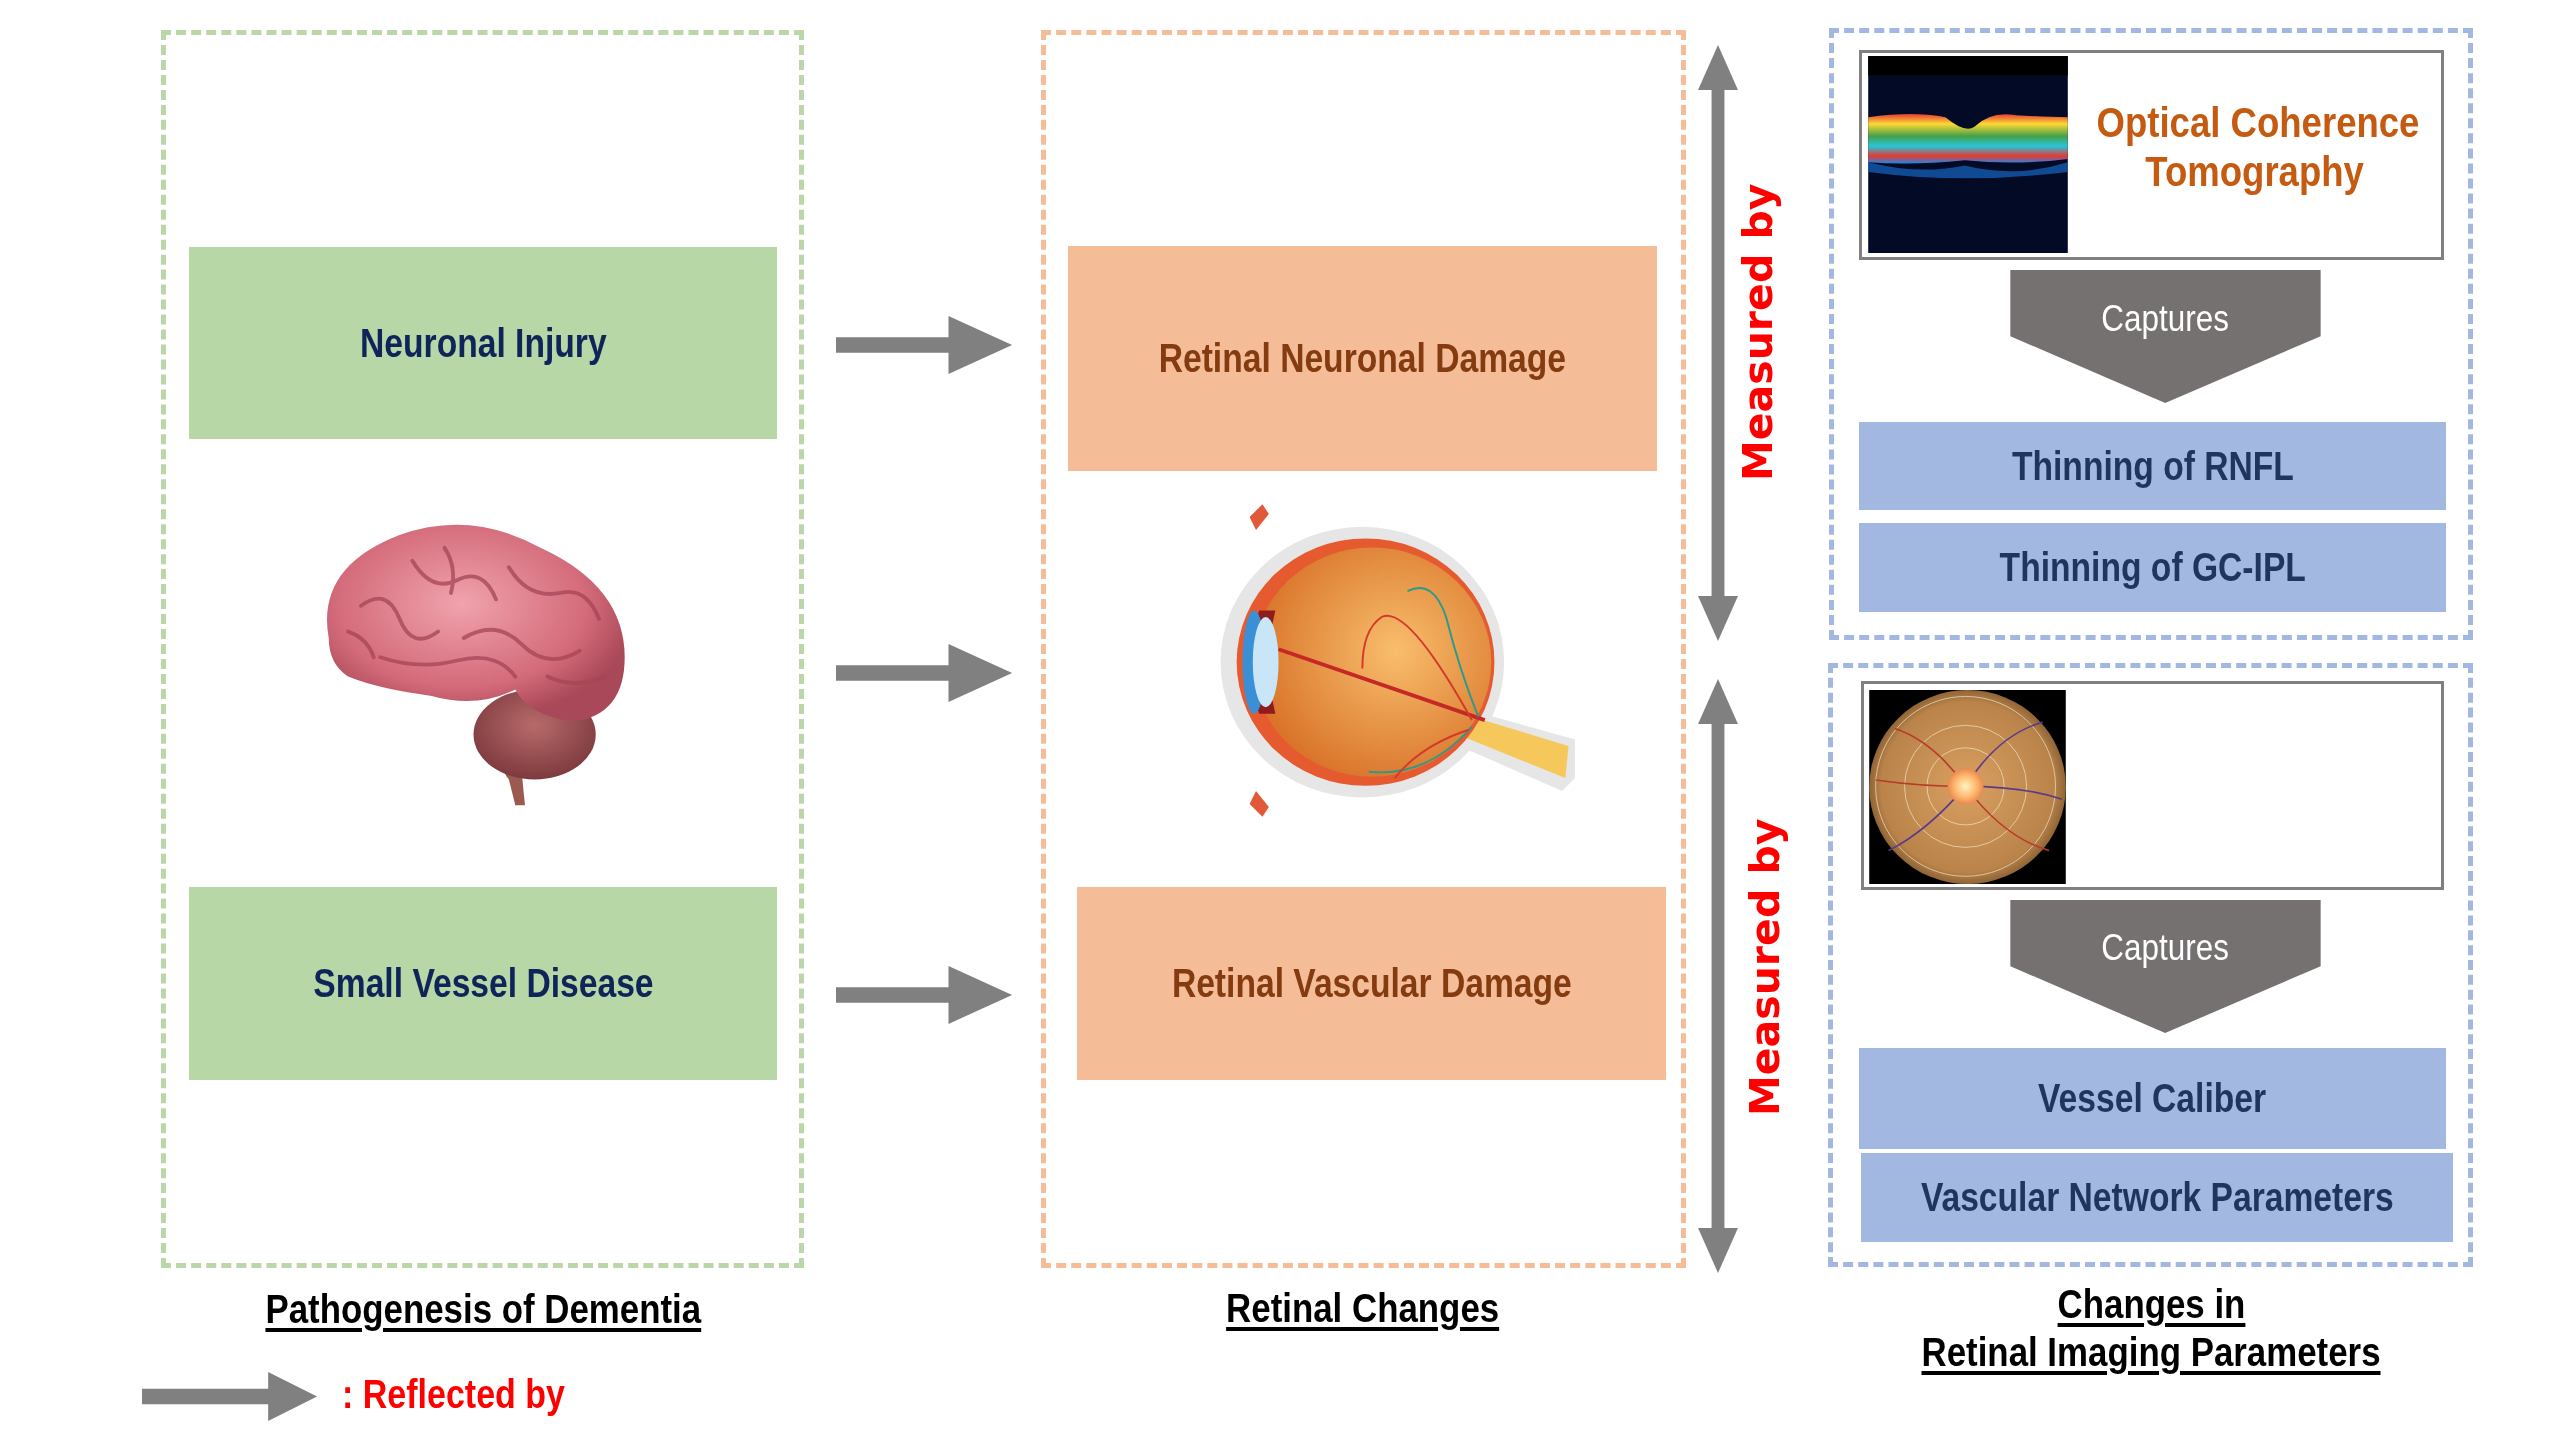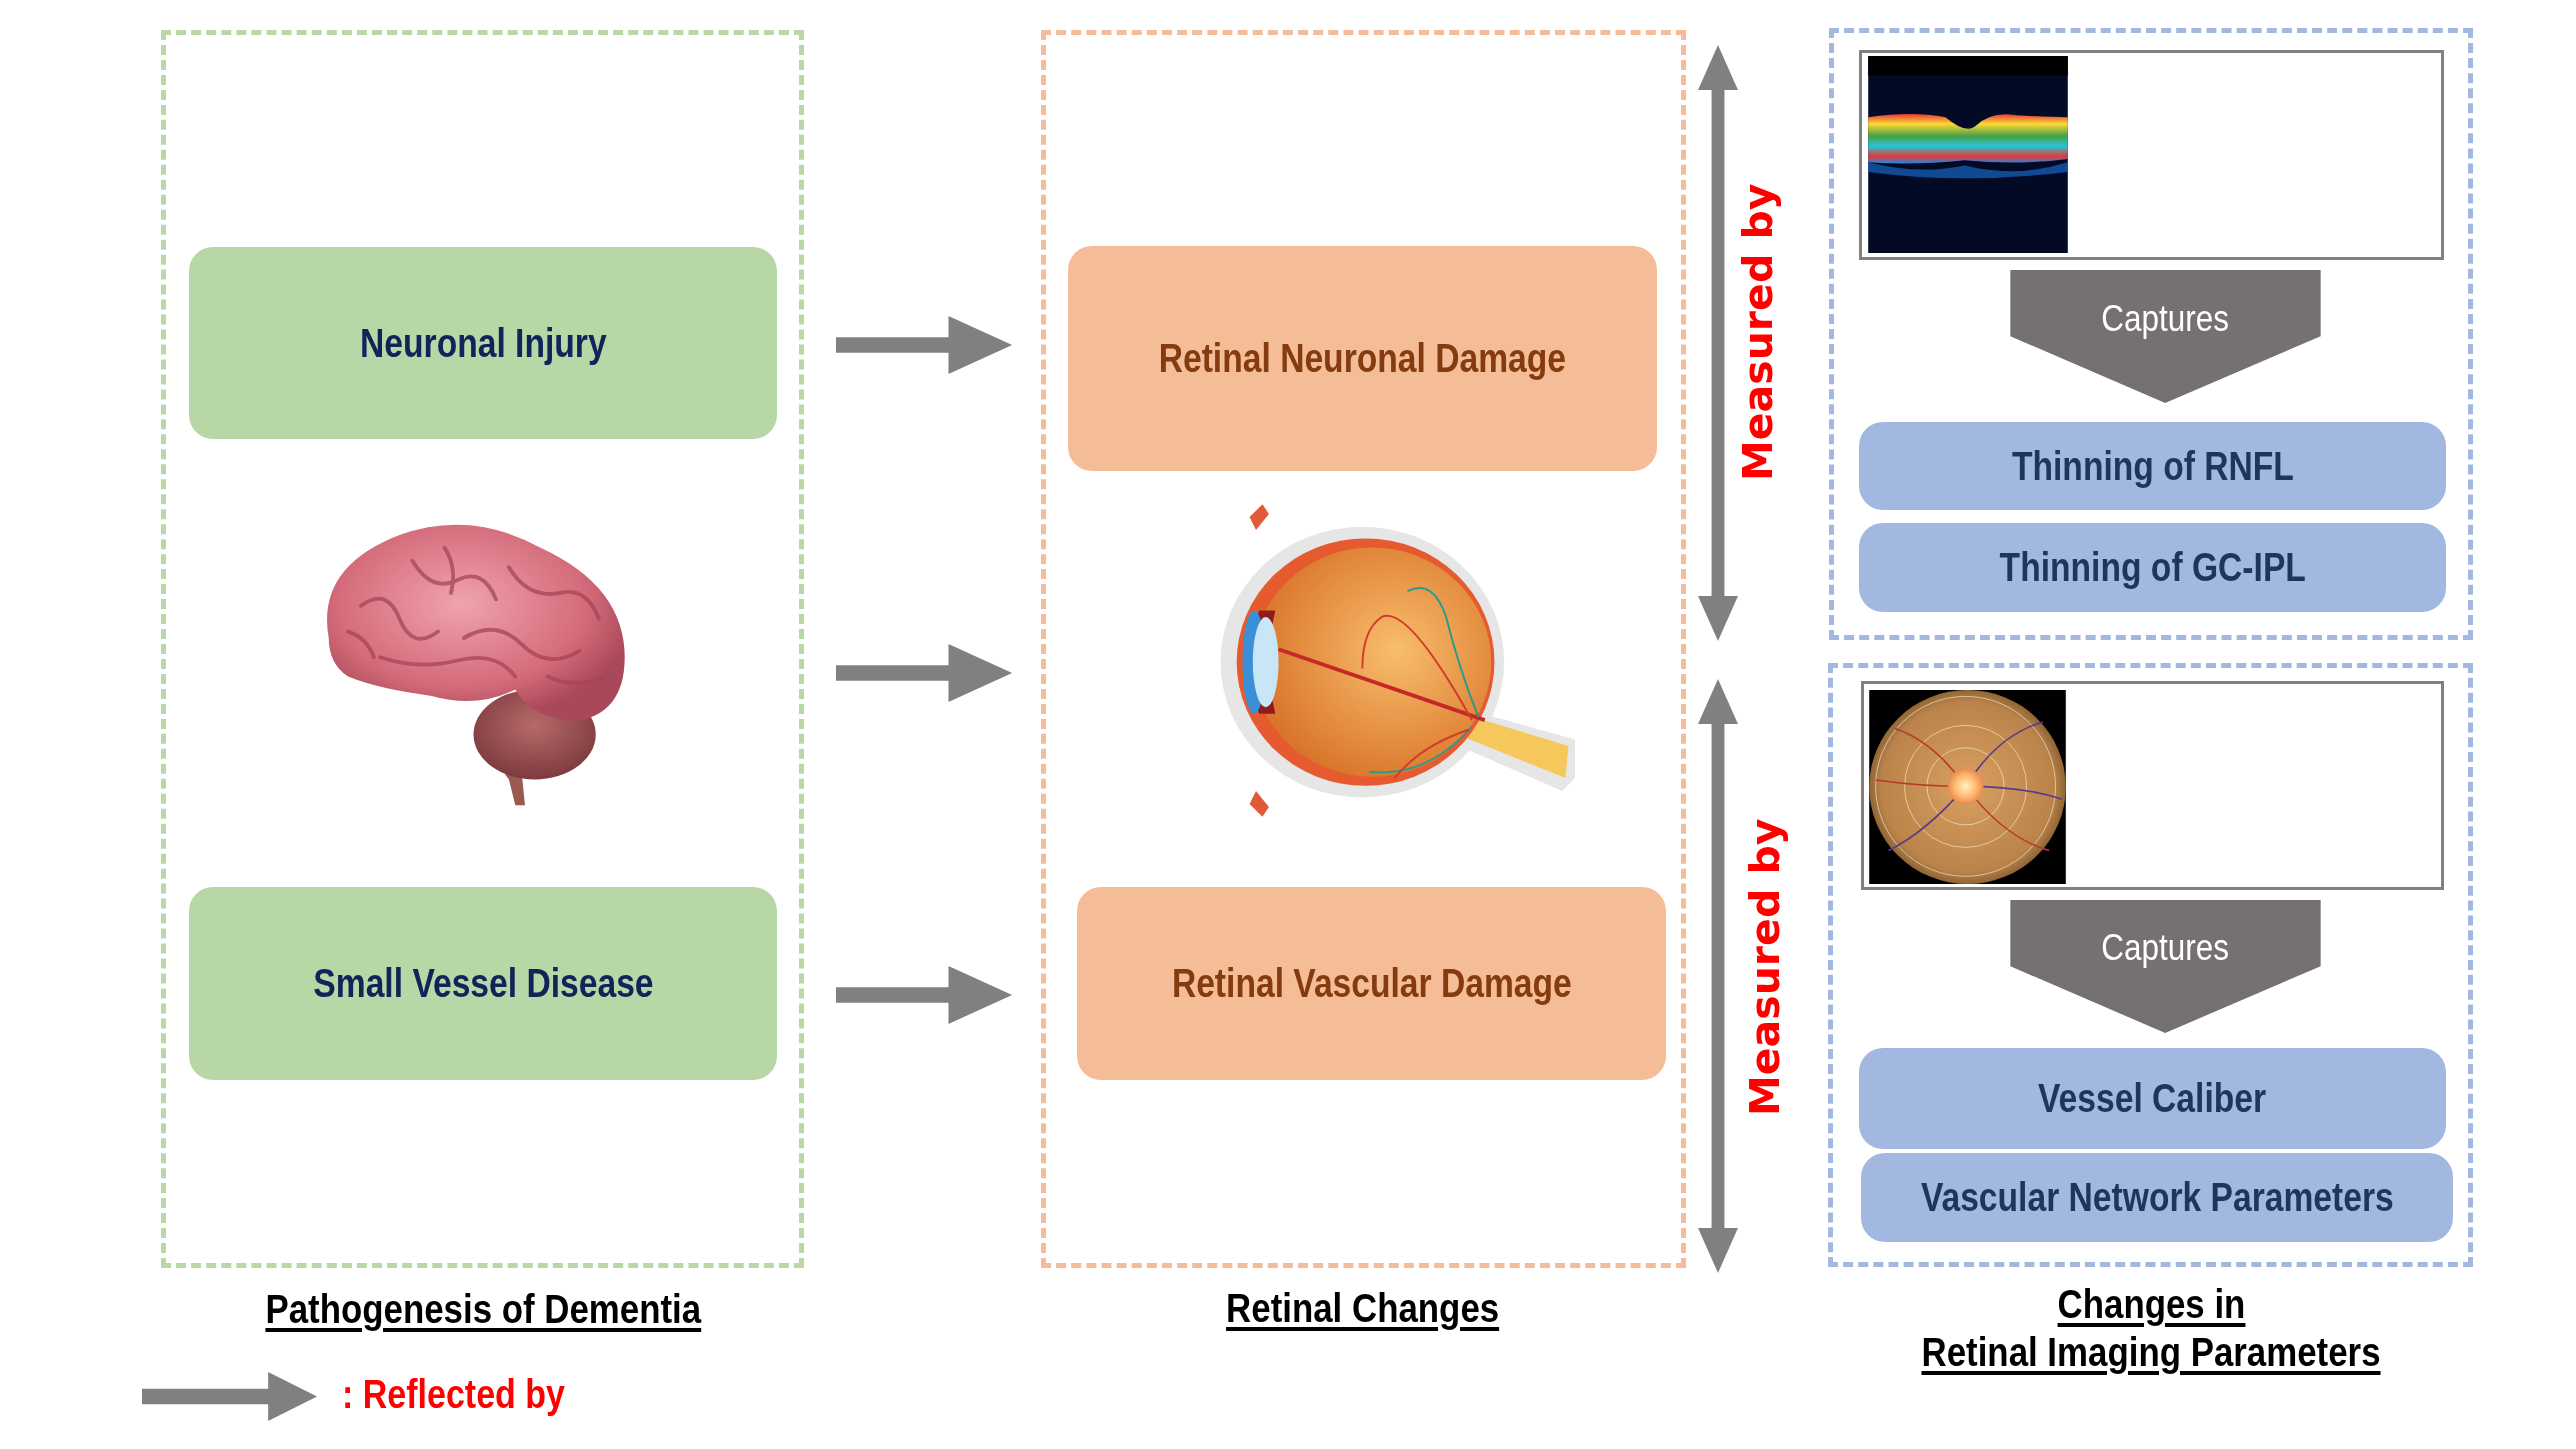--- a/index.html
+++ b/index.html
@@ -4,21 +4,21 @@
 <style>
   html, body { margin:0; padding:0; background:#ffffff; }
   body { width:2576px; height:1449px; position:relative; overflow:hidden;
          font-family:"Liberation Sans", sans-serif; }
   .abs { position:absolute; }
   .dash-box { position:absolute; box-sizing:border-box; border-style:dashed; border-width:5.8px; }
   .green-dash { border-color:#b9d7a7; }
   .orange-dash { border-color:#f4bd98; }
   .blue-dash { border-color:#a2b8e0; }
   .box { position:absolute; display:flex; align-items:center; justify-content:center;
-         font-weight:bold; text-align:center;border-radius:24px; }
+         font-weight:bold; text-align:center; }
   .box span { display:inline-block; transform:scaleX(0.82); white-space:nowrap; }
   .green-box { background:#b8d7a6; color:#0f2458; font-size:41px; }
   .orange-box { background:#f4bd98; color:#843b0f; font-size:41px; }
   .blue-box { background:#a2b8e0; color:#1f355e; font-size:41px; }
   .img-card { position:absolute; box-sizing:border-box; border:3.2px solid #808080; background:#fff; }
   .card-title { position:absolute; color:#c55a11; font-weight:bold; font-size:43px; line-height:49px;
                 text-align:center; }
   .card-title span { display:inline-block; transform:scaleX(0.85); white-space:nowrap; }
   .section-title { position:absolute; color:#000; font-weight:bold; font-size:41px; line-height:48px;
                    text-align:center; }
@@ -149,20 +149,24 @@
         <stop offset="65%" stop-color="#26c6da"></stop>
         <stop offset="85%" stop-color="#e53935"></stop>
         <stop offset="100%" stop-color="#1e88e5"></stop>
       </linearGradient>
     </defs>
     <rect x="0" y="0" width="310" height="306" fill="#020a25"></rect>
     <rect x="0" y="0" width="310" height="30" fill="#000"></rect>
     <path d="M0 95 Q70 85 120 95 Q150 120 165 110 Q190 85 230 92 Q280 95 310 95 L310 160 Q230 170 150 162 Q70 170 0 165 Z" fill="url(#octG)"></path>
     <path d="M0 165 Q80 185 150 170 Q230 190 310 165 L310 180 Q150 200 0 180 Z" fill="#1565c0" opacity="0.7"></path>
   </svg>
+  <div class="card-title" style="left:206px; top:45px; width:374px;">
+    <span>Optical Coherence</span><br>
+    <span>Tomography</span>
+  </div>
 </div>
 
 <svg class="abs" style="left:2010px; top:270px;" width="311" height="133" viewBox="0 0 483 207">
   <polygon points="0,0 483,0 483,103 241,207 0,103" fill="#767171"></polygon>
 </svg>
 <div class="captures-text" style="left:2010px; top:298px; width:311px;">
   <span>Captures</span>
 </div>
 
 <div class="box blue-box" style="left:1859px; top:422px; width:587px; height:88px;">

